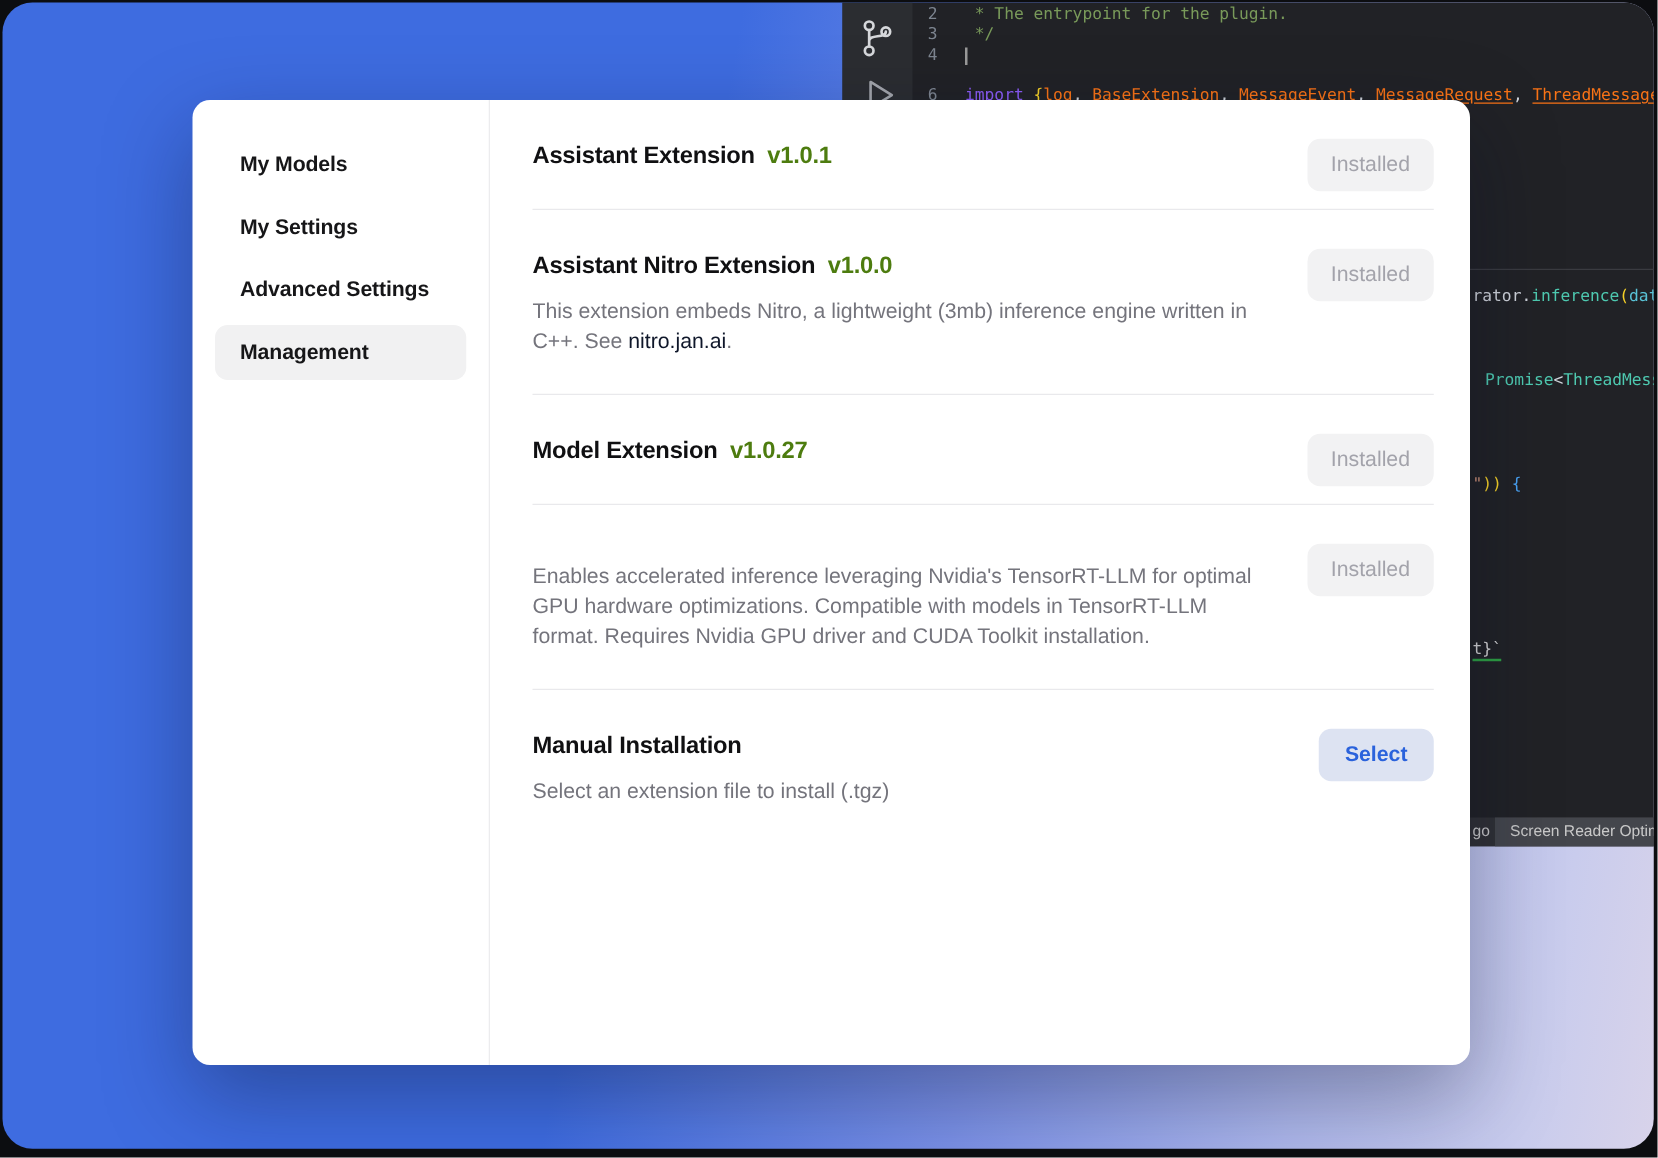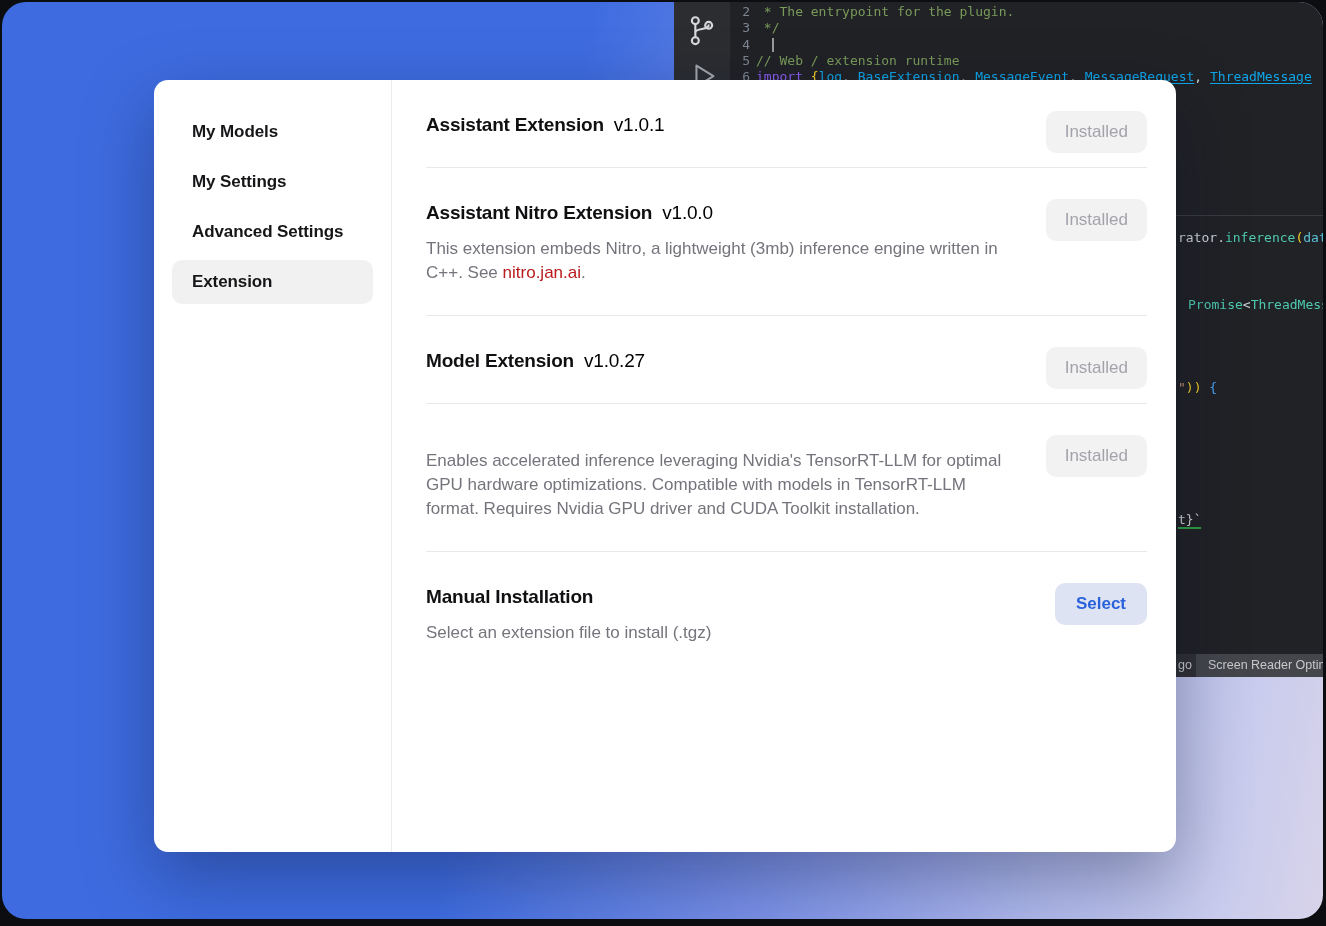--- a/index.html
+++ b/index.html
@@ -10,25 +10,25 @@
 
   
   .editor{position:absolute;left:672px;top:0;width:651px;height:675px;background:#212226;
           font-family:"DejaVu Sans Mono",monospace;font-size:13px;color:#d4d4d4}
   .activity-bar{position:absolute;left:0;top:0;width:56px;height:100%;background:#2b2d31}
   .act-icon{position:absolute;left:12px}
   .act-icon.scm{top:12px}
   .act-icon.dbg{top:58px}
   .code-row{position:absolute;left:0;right:0;height:16px;line-height:16px;white-space:pre}
   .ln{display:inline-block;width:76px;text-align:right;color:#7d8590}
-  .code{margin-left:6px}
+  .code{margin-left:22px}
   .tk-comment{color:#799a5a}
   .tk-kw{color:#8b5cf6}
   .tk-brace{color:#f5d028}
-  .tk-ident{color:#0ea5e9;text-decoration:underline;text-underline-offset:2px}
+  .tk-ident{color:#f97316;text-decoration:underline;text-underline-offset:2px}
   .tk-plain{color:#cfd3da}
   .tk-teal{color:#4ec9b0}
   .tk-cyan{color:#59c2d6}
   .tk-string{color:#ce9178}
   .tk-blue{color:#4aa3f5}
   .tk-ugreen{color:#d4d4d4;border-bottom:2px solid #2ea043}
   .cursor{position:absolute;left:98px;top:36px;width:2px;height:14px;background:#9a9a9a}
   .frag{position:absolute;white-space:pre;line-height:16px}
   .frag.f1{left:504px;top:228px}
   .frag.f2{left:514px;top:295px}
@@ -46,23 +46,23 @@
         border-radius:14px;box-shadow:0 25px 70px rgba(10,15,40,.35);display:flex;z-index:5}
   .nav{width:238px;border-right:1px solid #ececee;padding:30px 18px 0;box-sizing:border-box;flex:none}
   .nav-item{height:44px;display:flex;align-items:center;padding:0 20px;border-radius:10px;margin-bottom:6px;
             font-weight:700;font-size:17px;color:#161618;letter-spacing:-.1px;cursor:pointer}
   .nav-item.active{background:#f1f1f2}
   .main{flex:1;padding:0 29px 0 34px;box-sizing:border-box}
   .ext-row{position:relative;padding:33px 0 30px;border-bottom:1px solid #e9e9ec}
   .ext-row.last{border-bottom:none}
   .ext-title{font-size:19px;letter-spacing:-.2px;color:#101012;line-height:24px}
   .ext-name{font-weight:700}
-  .ext-version{font-weight:400;margin-left:10px;color:#000000}
+  .ext-version{font-weight:700;margin-left:10px;color:#4d7c0f}
   .ext-desc{margin-top:12px;max-width:582px;font-size:17px;line-height:24px;color:#74747c}
-  .link{color:#b91c1c;cursor:pointer}
+  .link{color:#0f172a;cursor:pointer}
   .btn{position:absolute;right:0;top:31px;border:none;border-radius:10px;font-size:17px;
        padding:11px 19px;font-family:inherit;cursor:pointer}
   .btn-installed{background:#f2f2f3;color:#a3a3ab}
   .btn-select{background:#dde3f2;color:#2a62dc;font-weight:700;padding:11px 21px}
 </style>
 </head>
 <body>
 
 <div class="window">
 
@@ -81,21 +81,20 @@
           <path d="M8 4 L21 12 L8 20 Z" stroke-linejoin="round"></path>
           <circle cx="7" cy="21" r="3"></circle>
           <path d="M3.5 18.5 l2 1 M3 22 h2 M4 25 l2-1.2"></path>
         </svg>
       </span>
     </div>
 
     <div class="code-row" style="top:2px"><span class="ln">2</span><span class="code tk-comment"> * The entrypoint for the plugin.</span></div>
     <div class="code-row" style="top:18px"><span class="ln">3</span><span class="code tk-comment"> */</span></div>
     <div class="code-row" style="top:35px"><span class="ln">4</span></div>
-    <div class="code-row" style="top:51px"><span class="ln">5</span><span class="code tk-comment">// Web / extension runtime</span></div>
     <div class="code-row" style="top:67px"><span class="ln">6</span><span class="code"><span class="tk-kw">import </span><span class="tk-brace">{</span><span class="tk-ident">log</span><span class="tk-plain">, </span><span class="tk-ident">BaseExtension</span><span class="tk-plain">, </span><span class="tk-ident">MessageEvent</span><span class="tk-plain">, </span><span class="tk-ident">MessageRequest</span><span class="tk-plain">, </span><span class="tk-ident">ThreadMessage</span></span></div>
 
     <div class="cursor"></div>
     <div class="editor-divider"></div>
 
     <div class="frag f1"><span class="tk-plain">rator.</span><span class="tk-teal">inference</span><span class="tk-brace">(</span><span class="tk-cyan">data</span></div>
     <div class="frag f2"><span class="tk-teal">Promise</span><span class="tk-plain">&lt;</span><span class="tk-teal">ThreadMessage</span></div>
     <div class="frag f3"><span class="tk-string">"</span><span class="tk-brace">))</span><span class="tk-blue"> {</span></div>
     <div class="frag f4"><span class="tk-ugreen">t}`</span></div>
 
@@ -110,21 +109,21 @@
       <div class="nav-item">
           <span>My Models</span>
         </div>
       <div class="nav-item">
           <span>My Settings</span>
         </div>
       <div class="nav-item">
           <span>Advanced Settings</span>
         </div>
       <div class="nav-item active">
-          <span>Extension</span>
+          <span>Management</span>
         </div>
     </div>
 
     <div class="main">
 
       <div class="ext-row">
         <div class="ext-title"><span class="ext-name">Assistant Extension</span><span class="ext-version">v1.0.1</span></div>
         <button class="btn btn-installed">Installed</button>
       </div>
 

